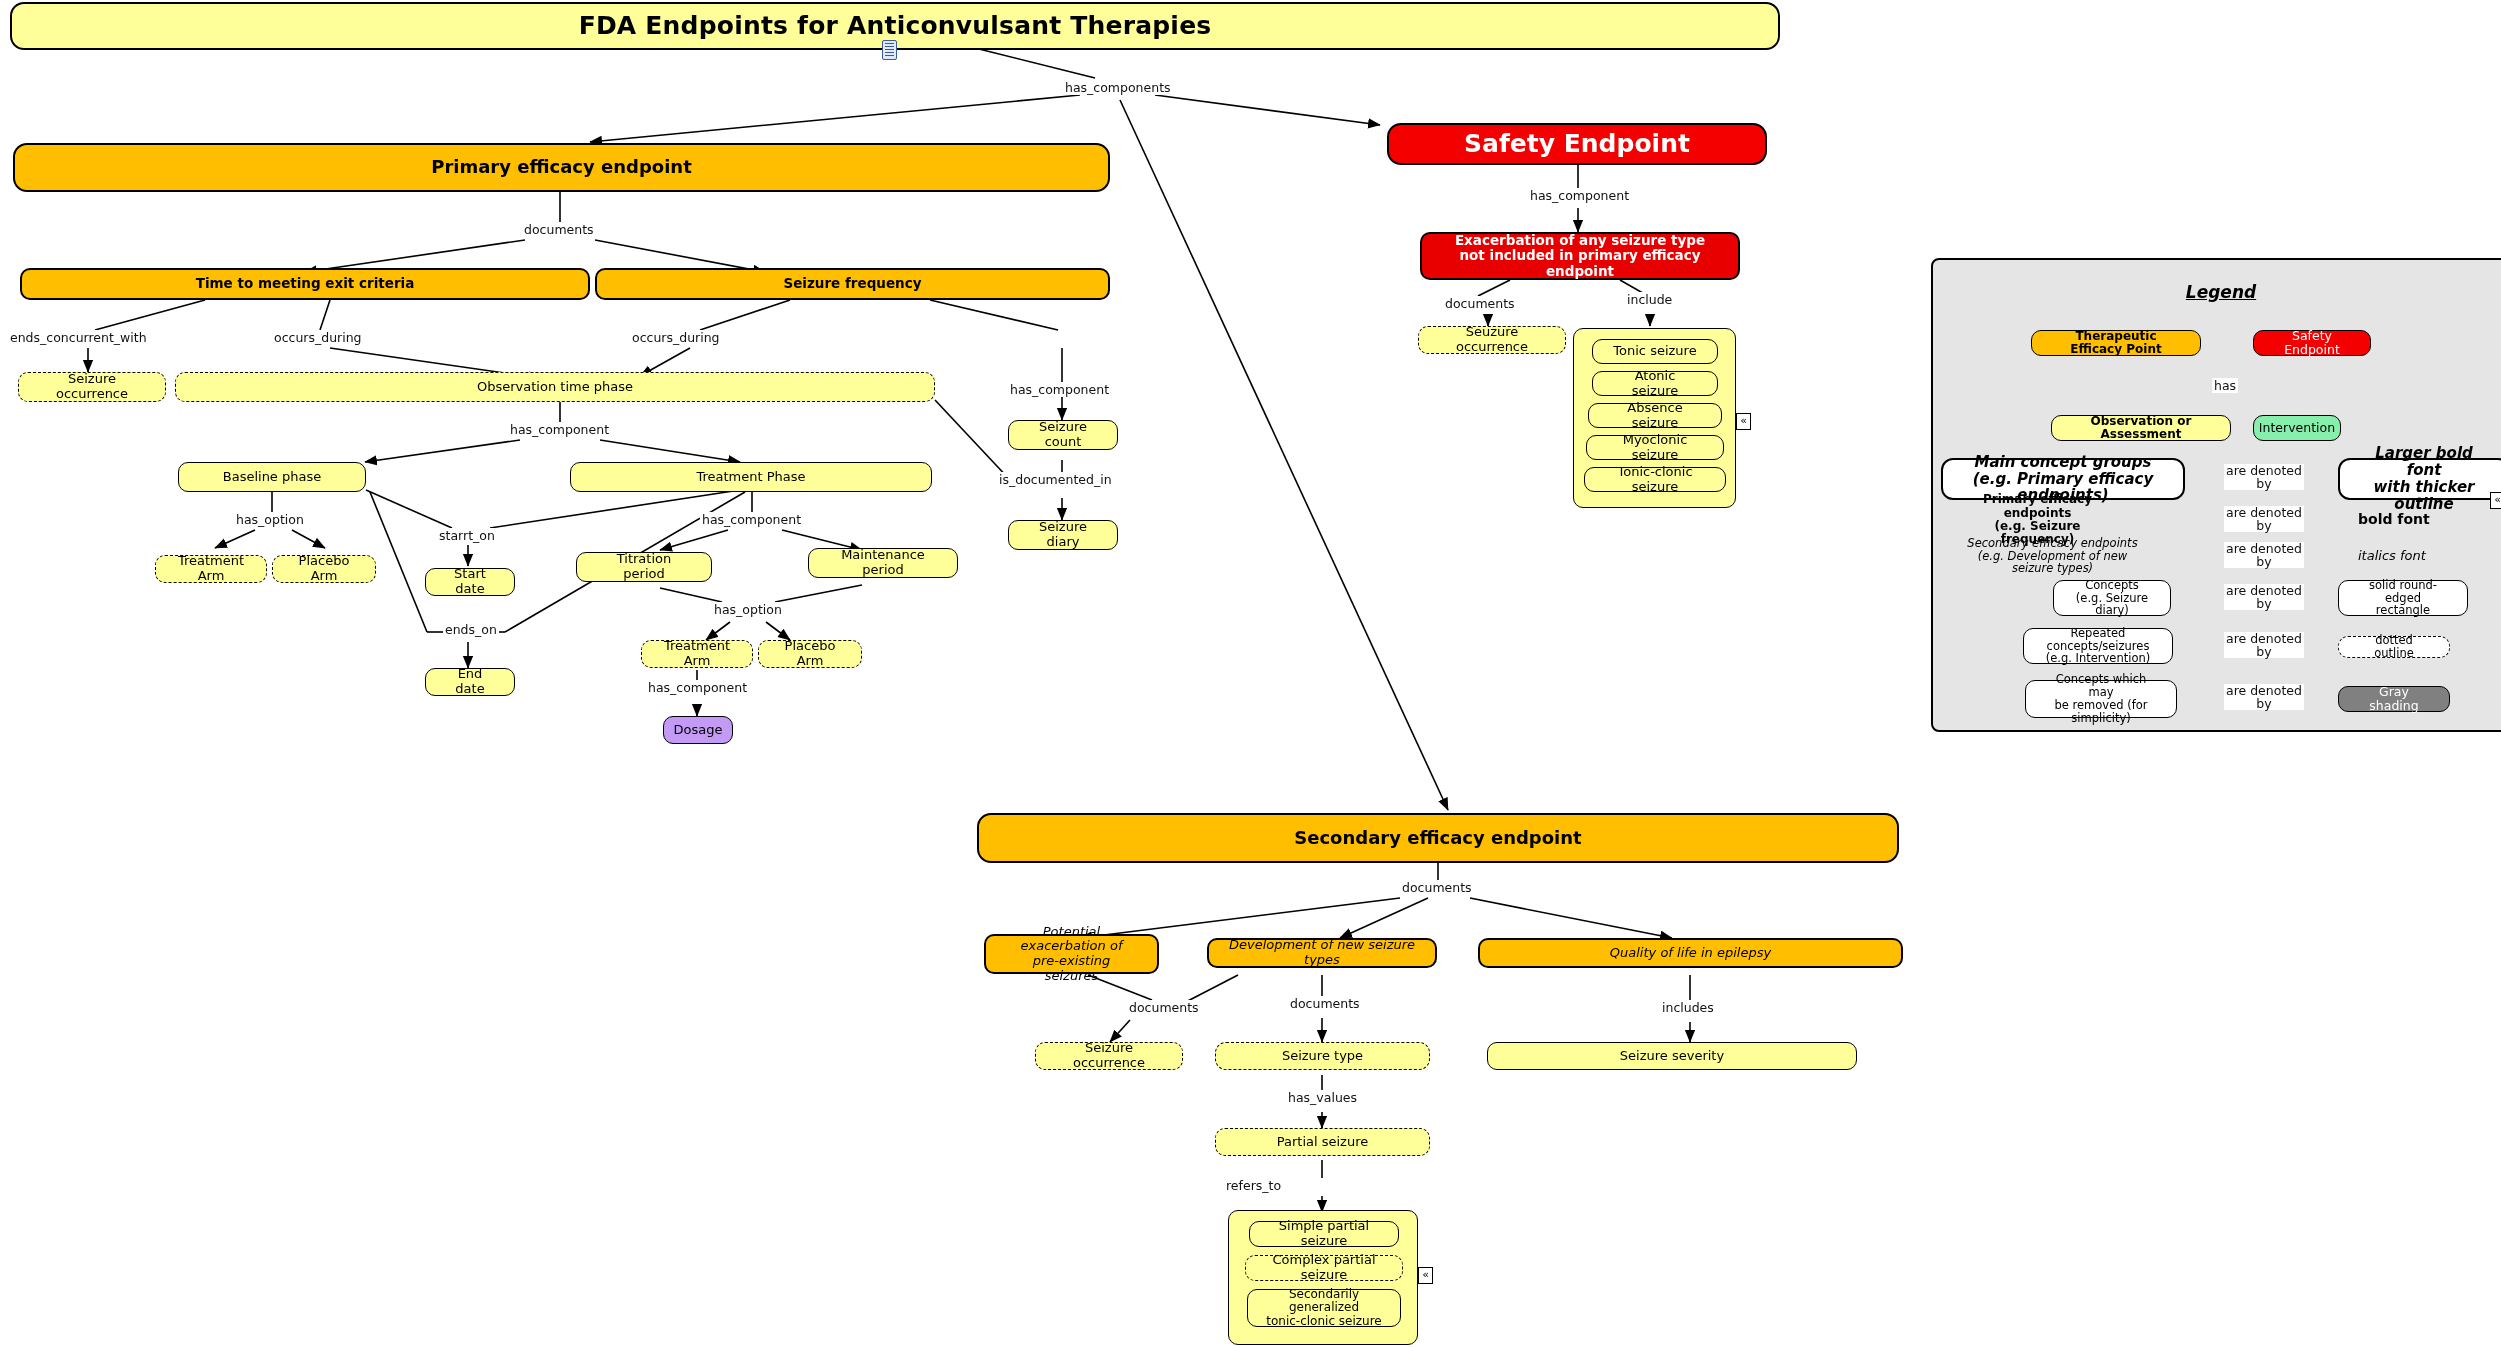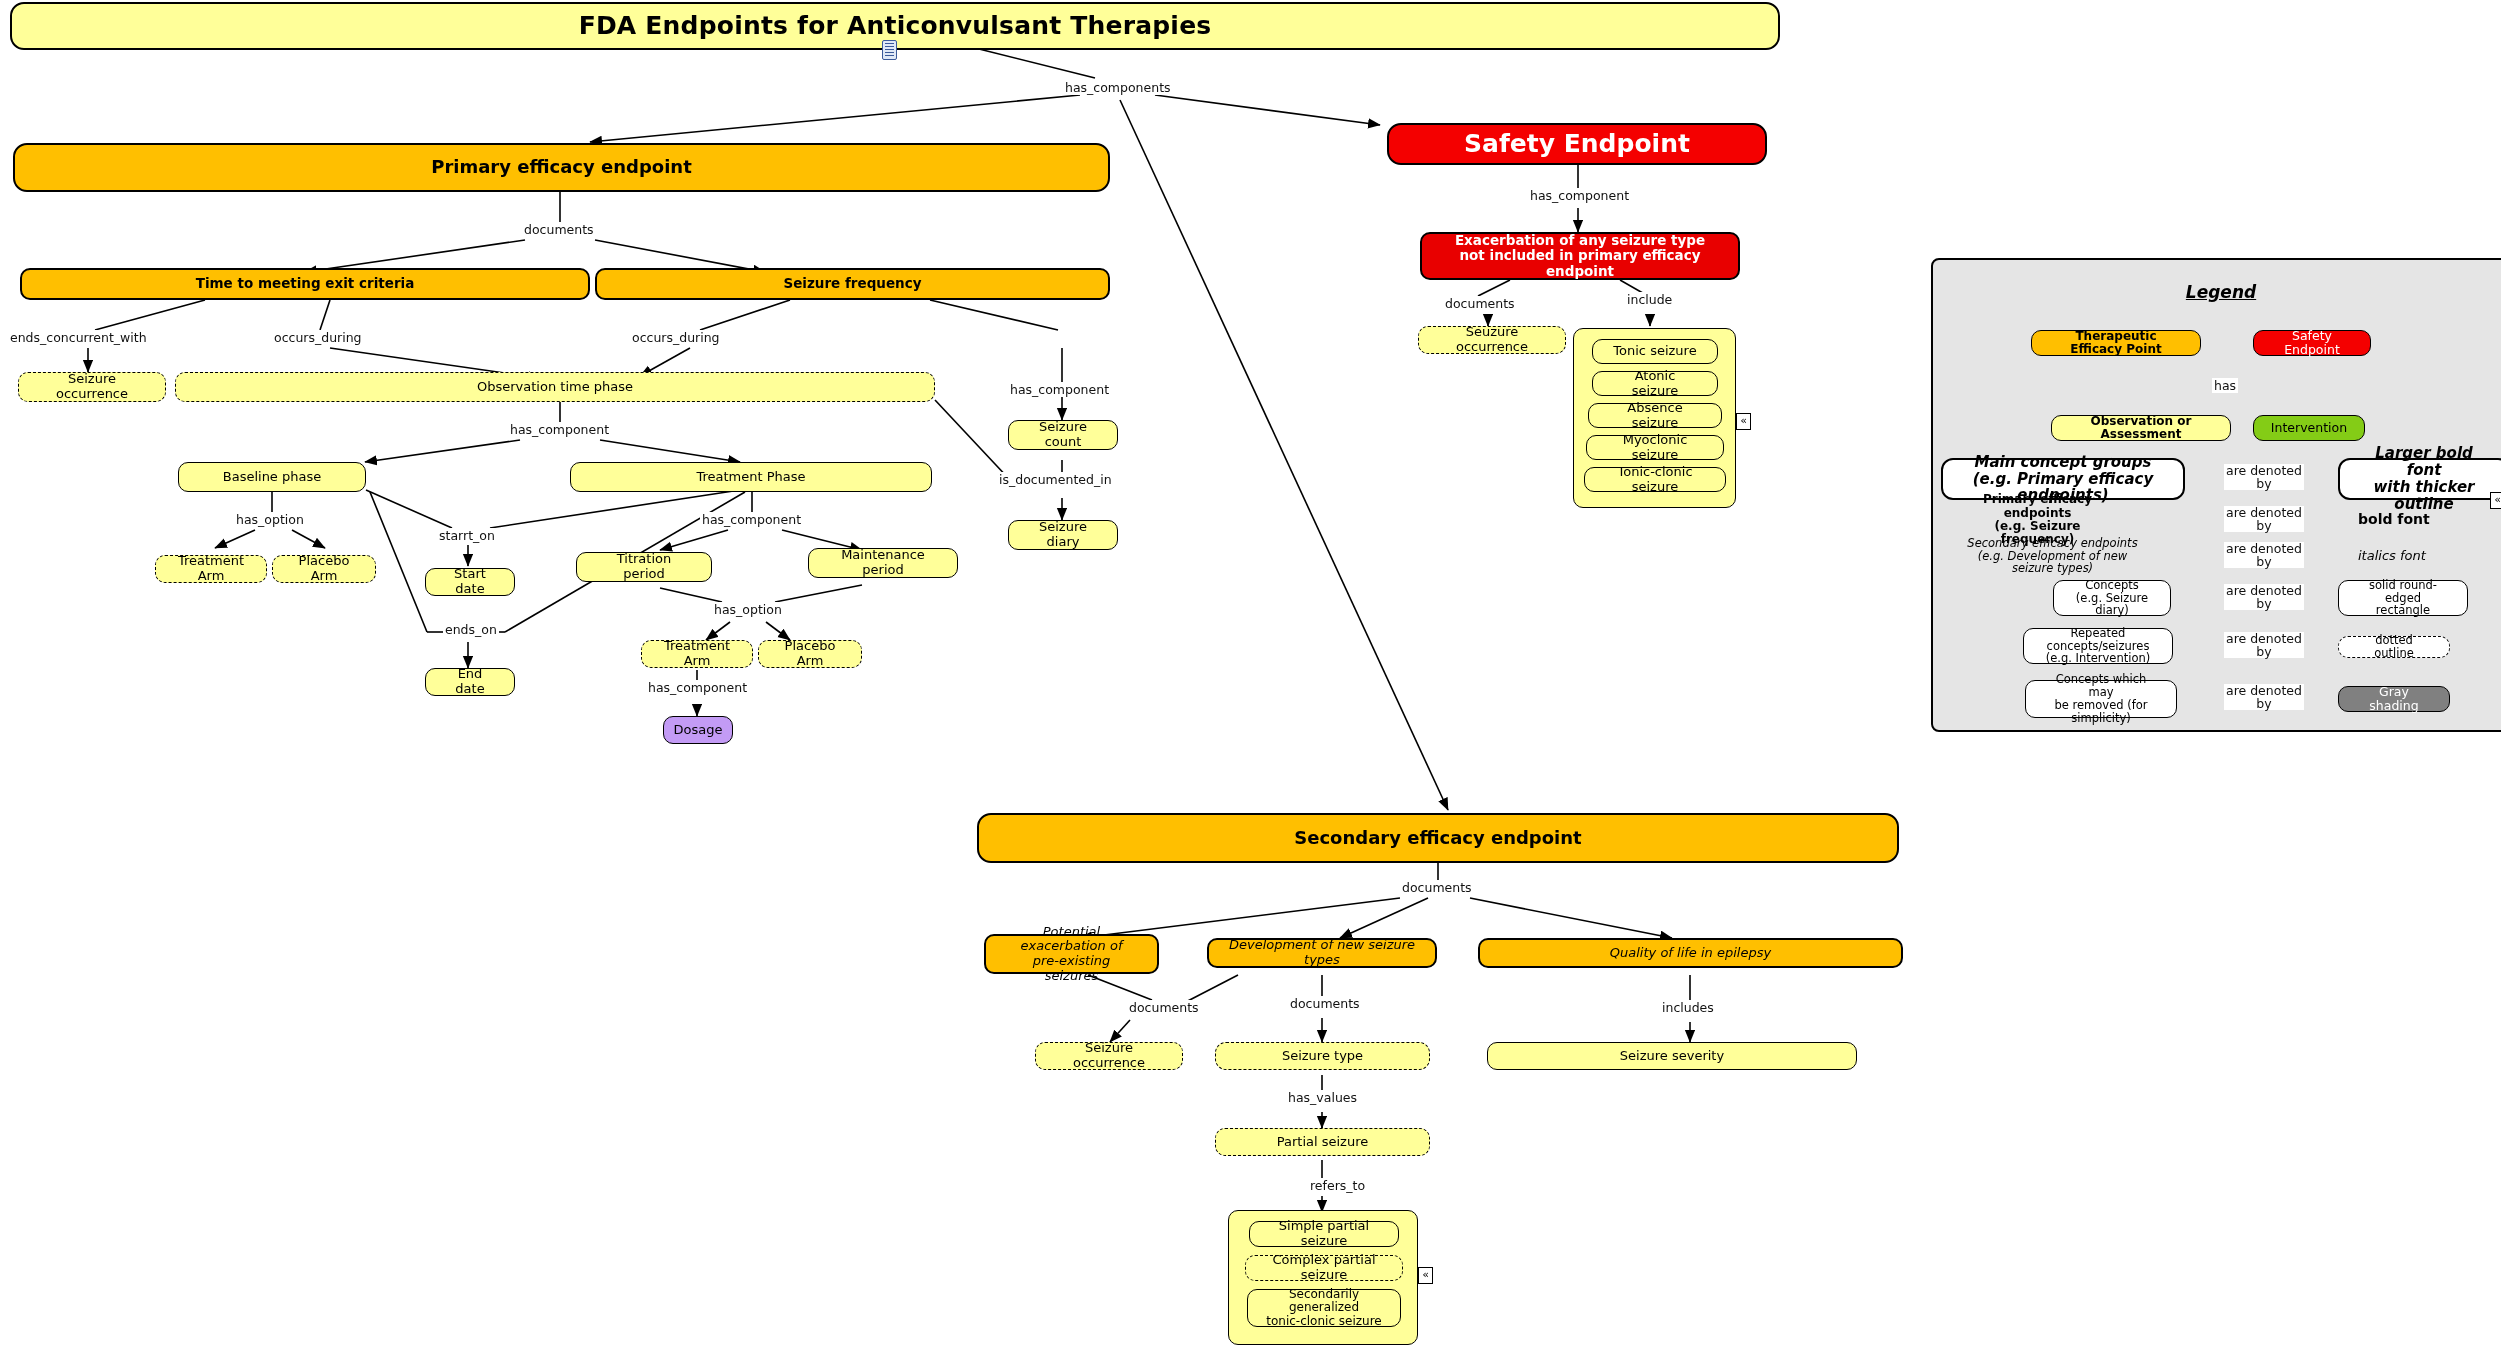--- a/index.html
+++ b/index.html
@@ -275,39 +275,39 @@
   <div class="elabel" style="left:1660px;top:1000px;">includes</div>
 
   <div class="node repeated" style="left:1035px;top:1042px;width:148px;height:28px;">Seizure occurrence</div>
   <div class="node repeated" style="left:1215px;top:1042px;width:215px;height:28px;border-radius:11px;">Seizure type</div>
   <div class="node concept" style="left:1487px;top:1042px;width:370px;height:28px;">Seizure severity</div>
 
   <div class="elabel" style="left:1286px;top:1090px;">has_values</div>
 
   <div class="node repeated" style="left:1215px;top:1128px;width:215px;height:28px;">Partial seizure</div>
 
-  <div class="elabel" style="left:1308px;top:1178px;">refers_to</div>
+  <div class="elabel" style="left:1224px;top:1178px;">refers_to</div>
 
   <div class="node container-box" style="left:1228px;top:1210px;width:190px;height:135px;display:block;padding:10px 0;">
     <div class="node concept" style="position:relative;left:20px;top:0;width:150px;height:26px;margin-bottom:8px;">Simple partial seizure</div>
     <div class="node repeated" style="position:relative;left:16px;top:0;width:158px;height:26px;margin-bottom:8px;">Complex partial seizure</div>
     <div class="node concept" style="position:relative;left:18px;top:0;width:154px;height:38px;white-space:pre-line;font-size:12px;">Secondarily generalized
 tonic-clonic seizure</div>
   </div>
   <div class="mark" style="left:1418px;top:1267px;">«</div>
 
   <div class="legend-panel" style="left:1931px;top:258px;width:560px;height:470px;">
     <div class="legend-title" style="left:0;top:22px;">Legend</div>
   </div>
 
   <div class="node" style="left:2031px;top:330px;width:170px;height:26px;background:#ffbf00;font-weight:bold;font-size:12px;">Therapeutic Efficacy Point</div>
   <div class="node" style="left:2253px;top:330px;width:118px;height:26px;background:#f40000;color:#fff;font-size:12.5px;">Safety Endpoint</div>
   <div class="elabel" style="left:2212px;top:378px;">has</div>
   <div class="node" style="left:2051px;top:415px;width:180px;height:26px;background:#ffff99;font-weight:bold;font-size:12px;">Observation or Assessment</div>
-  <div class="node" style="left:2253px;top:415px;width:112px;height:26px;background:#84cc16;font-size:12.5px;">Intervention</div>
+  <div class="node" style="left:2253px;top:415px;width:88px;height:26px;background:#86efac;font-size:12.5px;">Intervention</div>
 
   <div class="node plain-thick" style="left:1941px;top:458px;width:244px;height:42px;white-space:pre-line;">Main concept groups
 (e.g. Primary efficacy endpoints)</div>
   <div class="elabel" style="left:2224px;top:464px;white-space:pre-line;text-align:center;line-height:1.05;">are denoted
 by</div>
   <div class="node plain-thick" style="left:2338px;top:458px;width:172px;height:42px;white-space:pre-line;">Larger bold font
 with thicker outline</div>
 
   <div class="node nobox" style="left:1945px;top:504px;width:185px;height:32px;font-weight:bold;font-size:12px;white-space:pre-line;">Primary efficacy endpoints
 (e.g. Seizure frequency)</div>

